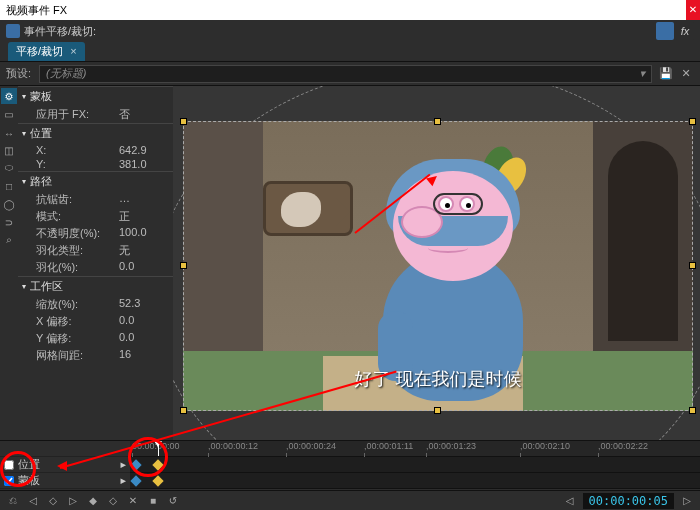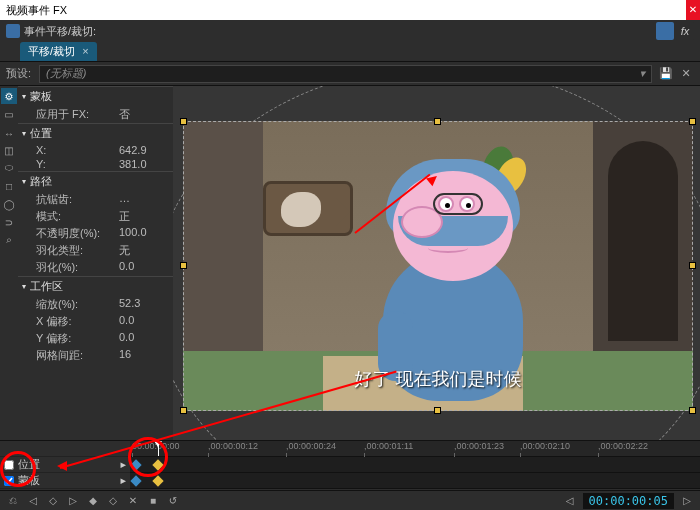--- a/index.html
+++ b/index.html
@@ -12,21 +12,21 @@
 
 .breadcrumb { height:22px; background:#2d2d2d; display:flex; align-items:center; padding:0 6px; font-size:11px; }
 .crumb-icon { width:14px; height:14px; background:#3a6ea5; margin-right:4px; border-radius:2px; }
 .crumb-label { color:#ccc; }
 .crumb-path { color:#888; margin-left:4px; }
 .crumb-right { margin-left:auto; display:flex; gap:2px; }
 .crumb-btn { width:18px; height:18px; background:#3a6ea5; border-radius:2px; }
 .crumb-btn.fx { background:#2d2d2d; color:#ccc; font-style:italic; text-align:center; line-height:18px; }
 
 
-.tabbar { height:20px; background:#2d2d2d; display:flex; align-items:flex-end; padding-left:20px; border-bottom:1px solid #111; }
+.tabbar { height:20px; background:#2d2d2d; display:flex; align-items:flex-end; padding-left:8px; border-bottom:1px solid #111; }
 .tab { background:#1a5a7a; color:#fff; padding:2px 8px; font-size:11px; border-radius:3px 3px 0 0; position:relative; }
 .tab-close { margin-left:4px; opacity:.7; }
 
 
 .presetbar { height:24px; background:#2d2d2d; display:flex; align-items:center; padding:0 6px; border-bottom:1px solid #111; }
 .preset-label { color:#aaa; margin-right:8px; }
 .preset-select { flex:1; height:18px; background:#1e1e1e; border:1px solid #444; color:#888; padding:0 6px; display:flex; align-items:center; justify-content:space-between;font-style:italic; }
 .preset-icons { display:flex; gap:4px; margin-left:6px; }
 .preset-icon { width:16px; height:16px; display:flex; align-items:center; justify-content:center; color:#aaa; }
 
@@ -296,21 +296,21 @@
       <span>蒙板</span>
       <span style="margin-left:auto">▸</span>
     </div>
   </div>
   <div class="tl-right">
     <div class="ruler">
       <span class="tick" style="left:2px">00:00:00:00</span>
       <span class="tick" style="left:78px">,00:00:00:12</span>
       <span class="tick" style="left:156px">,00:00:00:24</span>
       <span class="tick" style="left:234px">,00:00:01:11</span>
-      <span class="tick" style="left:324px">,00:00:01:23</span>
+      <span class="tick" style="left:296px">,00:00:01:23</span>
       <span class="tick" style="left:390px">,00:00:02:10</span>
       <span class="tick" style="left:468px">,00:00:02:22</span>
       <div class="playhead" style="left:28px"></div>
     </div>
     <div class="kf-row">
       <div class="kf" style="left:2px"></div>
       <div class="kf sel" style="left:24px"></div>
     </div>
     <div class="kf-row">
       <div class="kf" style="left:2px"></div>

